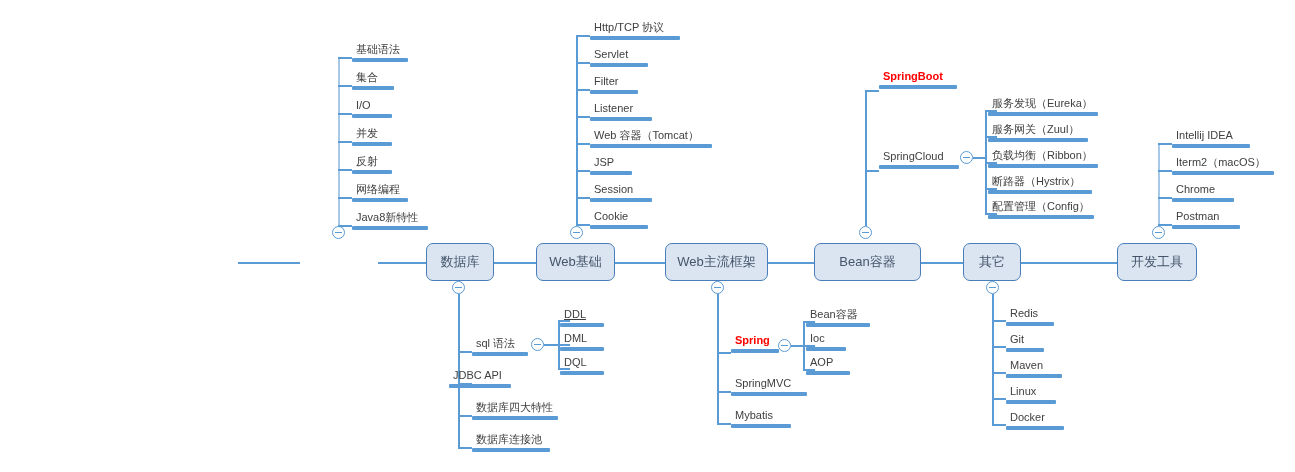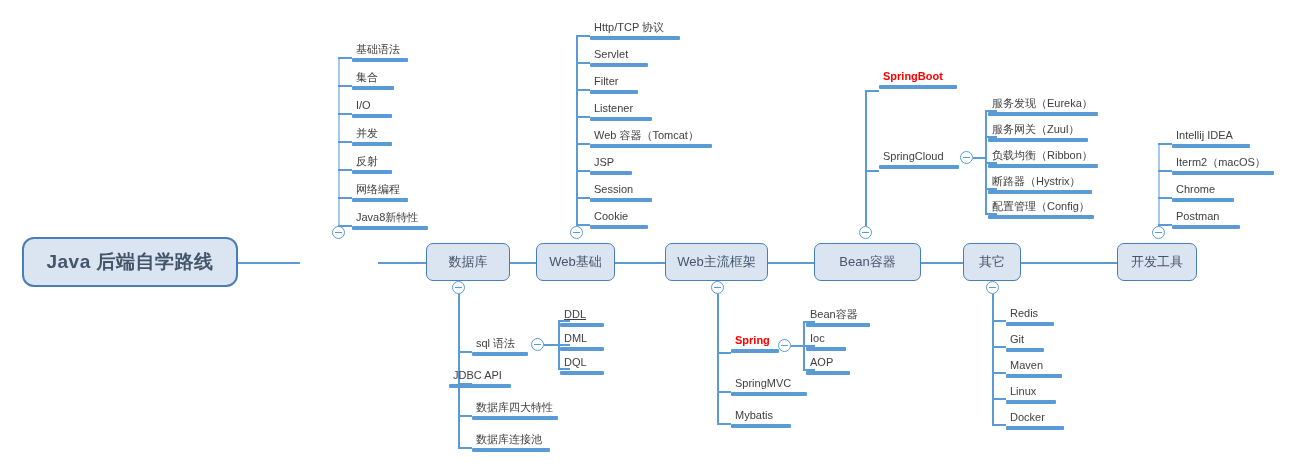--- a/index.html
+++ b/index.html
@@ -95,23 +95,22 @@
 <div id="canvas">
 
   <div class="ln h" style="left:238px;top:262px;width:62px;"></div>
   <div class="ln h" style="left:378px;top:262px;width:48px;"></div>
   <div class="ln h" style="left:490px;top:262px;width:46px;"></div>
   <div class="ln h" style="left:615px;top:262px;width:50px;"></div>
   <div class="ln h" style="left:768px;top:262px;width:46px;"></div>
   <div class="ln h" style="left:921px;top:262px;width:42px;"></div>
   <div class="ln h" style="left:1021px;top:262px;width:96px;"></div>
 
-  <div class="root-node" style="left:22px;top:237px;width:216px;height:50px;">Java 后端自学路线</div>
-
-  <div class="main-node" style="left:426px;top:243px;width:84px;">数据库</div>
+
+  <div class="main-node" style="left:426px;top:243px;width:68px;">数据库</div>
   <div class="main-node" style="left:536px;top:243px;width:79px;">Web基础</div>
   <div class="main-node" style="left:665px;top:243px;width:103px;">Web主流框架</div>
   <div class="main-node" style="left:814px;top:243px;width:107px;">Bean容器</div>
   <div class="main-node" style="left:963px;top:243px;width:58px;">其它</div>
   <div class="main-node" style="left:1117px;top:243px;width:80px;">开发工具</div>
 
   <div class="ln v light" style="left:338px;top:57px;height:169px;"></div>
   <div class="toggle" style="left:332px;top:226px;"></div>
 
   <div class="ln h" style="left:338px;top:57px;width:14px;"></div>

